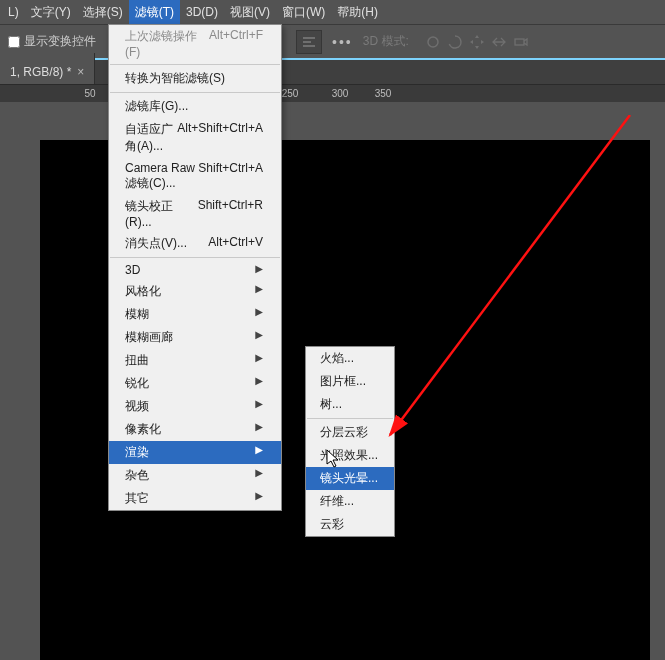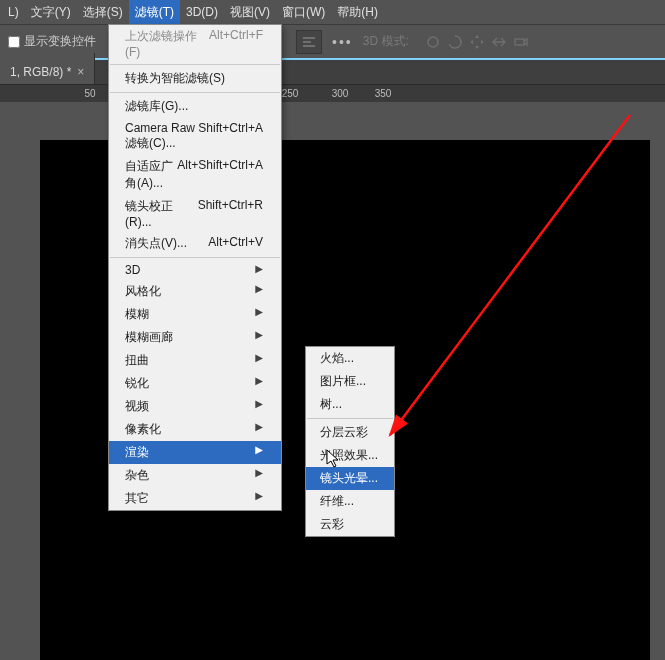--- a/index.html
+++ b/index.html
@@ -108,26 +108,26 @@
     </div>
   <div class="dd-sep"></div>
   <div class="dd-item">
       <span>转换为智能滤镜(S)</span>
     </div>
   <div class="dd-sep"></div>
   <div class="dd-item">
       <span>滤镜库(G)...</span>
     </div>
   <div class="dd-item">
+      <span>自适应广角(A)...</span>
+      <span>Alt+Shift+Ctrl+A</span>
+    </div>
+  <div class="dd-item">
       <span>Camera Raw 滤镜(C)...</span>
       <span>Shift+Ctrl+A</span>
-    </div>
-  <div class="dd-item">
-      <span>自适应广角(A)...</span>
-      <span>Alt+Shift+Ctrl+A</span>
     </div>
   <div class="dd-item">
       <span>镜头校正(R)...</span>
       <span>Shift+Ctrl+R</span>
     </div>
   <div class="dd-item">
       <span>消失点(V)...</span>
       <span>Alt+Ctrl+V</span>
     </div>
   <div class="dd-sep"></div>

